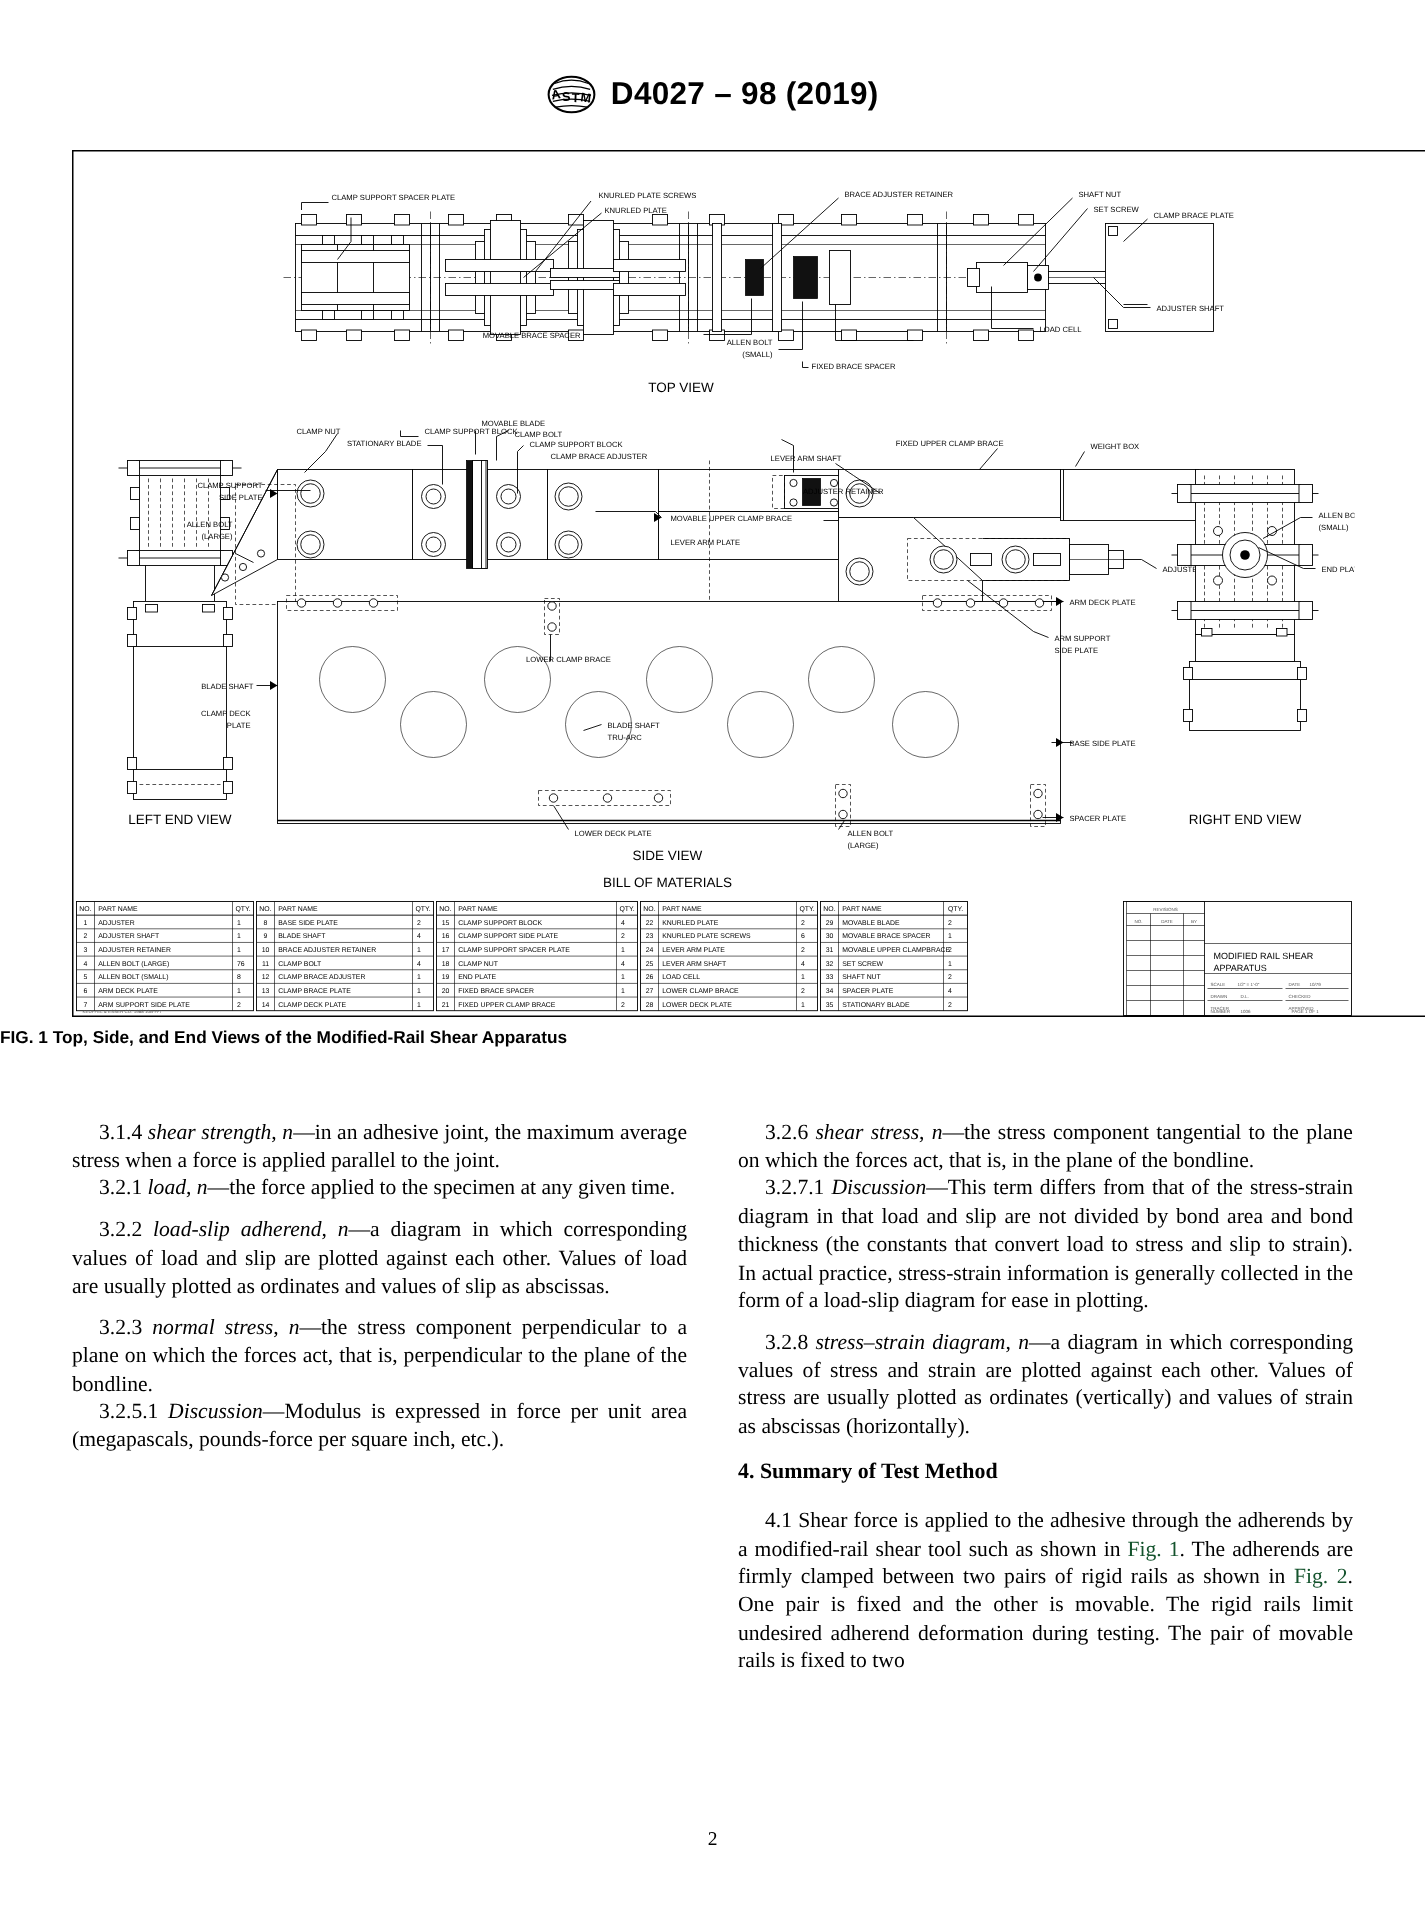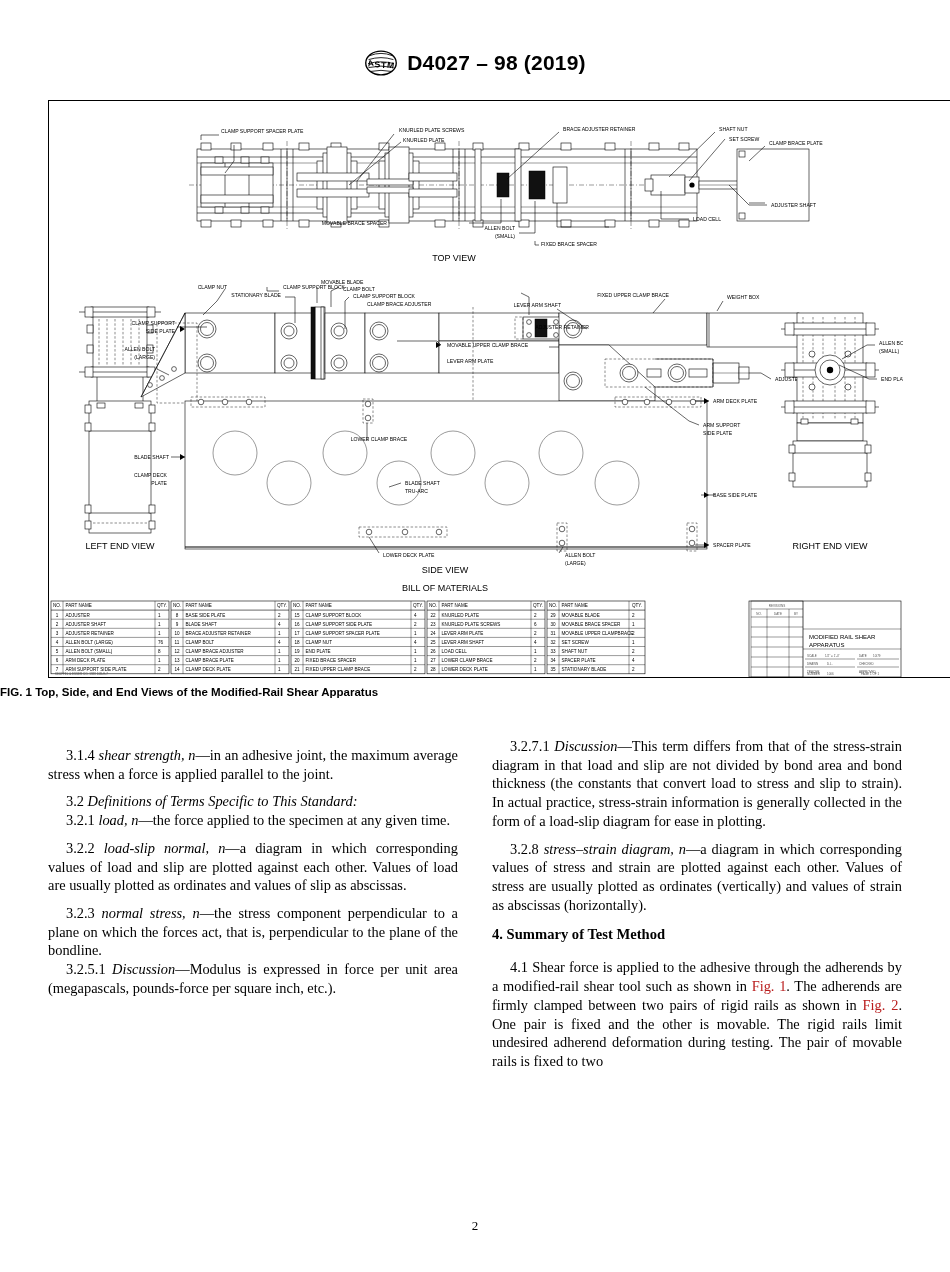--- a/index.html
+++ b/index.html
@@ -41,21 +41,21 @@
     display:flex;gap:34px;
   }
   .col{width:410px;font-size:14.4px;line-height:1.30;text-align:justify;}
   .col p{margin:0 0 0 0;text-indent:18px;}
   .col p.sp{margin-top:9px;}
   .col h3{
     margin:11px 0 14px 0;font-size:14.6px;font-weight:bold;text-indent:0;
     font-family:"Liberation Serif", serif;
   }
   i{font-style:italic;}
-  .lnk{color:#b91c1c;}
+  .lnk{color:#14532d;}
 
   .pageno{
     position:absolute;left:0;top:1218px;width:950px;text-align:center;
     font-size:13px;
   }
 
   
   .lbl{font-family:"Liberation Sans", sans-serif;font-size:5.1px;fill:#000;}
   .viewname{font-family:"Liberation Sans", sans-serif;font-size:9px;fill:#000;}
   .bomtxt{font-family:"Liberation Sans", sans-serif;font-size:4.6px;fill:#000;}
@@ -818,27 +818,27 @@
 
       <text x="6" y="574" class="tinytxt">KEUFFEL &amp; ESSER CO.  1988  10B-H-7</text>
     </svg>
   </div>
 
   <div class="caption">FIG. 1 Top, Side, and End Views of the Modified-Rail Shear Apparatus</div>
 
   <div class="cols">
     <div class="col" id="col-left">
         <p class="sp"><span>3.1.4 </span><i>shear strength, n</i>—in an adhesive joint, the maximum average stress when a force is applied parallel to the joint.</p>
-        <p class="sp"><span>3.2 </span><i>Definitions of Terms Specific to This Standard:</i></p>
         <p><span>3.2.1 </span><i>load, n</i>—the force applied to the specimen at any given time.</p>
-        <p class="sp"><span>3.2.2 </span><i>load-slip normal, n</i>—a diagram in which corresponding values of load and slip are plotted against each other. Values of load are usually plotted as ordinates and values of slip as abscissas.</p>
+        <p class="sp"><span>3.2.2 </span><i>load-slip adherend, n</i>—a diagram in which corresponding values of load and slip are plotted against each other. Values of load are usually plotted as ordinates and values of slip as abscissas.</p>
         <p class="sp"><span>3.2.3 </span><i>normal stress, n</i>—the stress component perpendicular to a plane on which the forces act, that is, perpendicular to the plane of the bondline.</p>
         <p><span>3.2.5.1 </span><i>Discussion</i>—Modulus is expressed in force per unit area (megapascals, pounds-force per square inch, etc.).</p>
       </div>
     <div class="col" id="col-right">
+        <p class="sp"><span>3.2.6 </span><i>shear stress, n</i>—the stress component tangential to the plane on which the forces act, that is, in the plane of the bondline.</p>
         <p><span>3.2.7.1 </span><i>Discussion</i>—This term differs from that of the stress-strain diagram in that load and slip are not divided by bond area and bond thickness (the constants that convert load to stress and slip to strain). In actual practice, stress-strain information is generally collected in the form of a load-slip diagram for ease in plotting.</p>
         <p class="sp"><span>3.2.8 </span><i>stress–strain diagram, n</i>—a diagram in which corresponding values of stress and strain are plotted against each other. Values of stress are usually plotted as ordinates (vertically) and values of strain as abscissas (horizontally).</p>
         <h3>4. Summary of Test Method</h3>
         <p><span>4.1 </span>Shear force is applied to the adhesive through the adherends by a modified-rail shear tool such as shown in <a class="lnk" href="#" style="text-decoration: none;">Fig. 1</a>. The adherends are firmly clamped between two pairs of rigid rails as shown in <a class="lnk" href="#" style="text-decoration: none;">Fig. 2</a>. One pair is fixed and the other is movable. The rigid rails limit undesired adherend deformation during testing. The pair of movable rails is fixed to two</p>
       </div>
   </div>
 
   <div class="pageno">2</div>
 </div>
 

